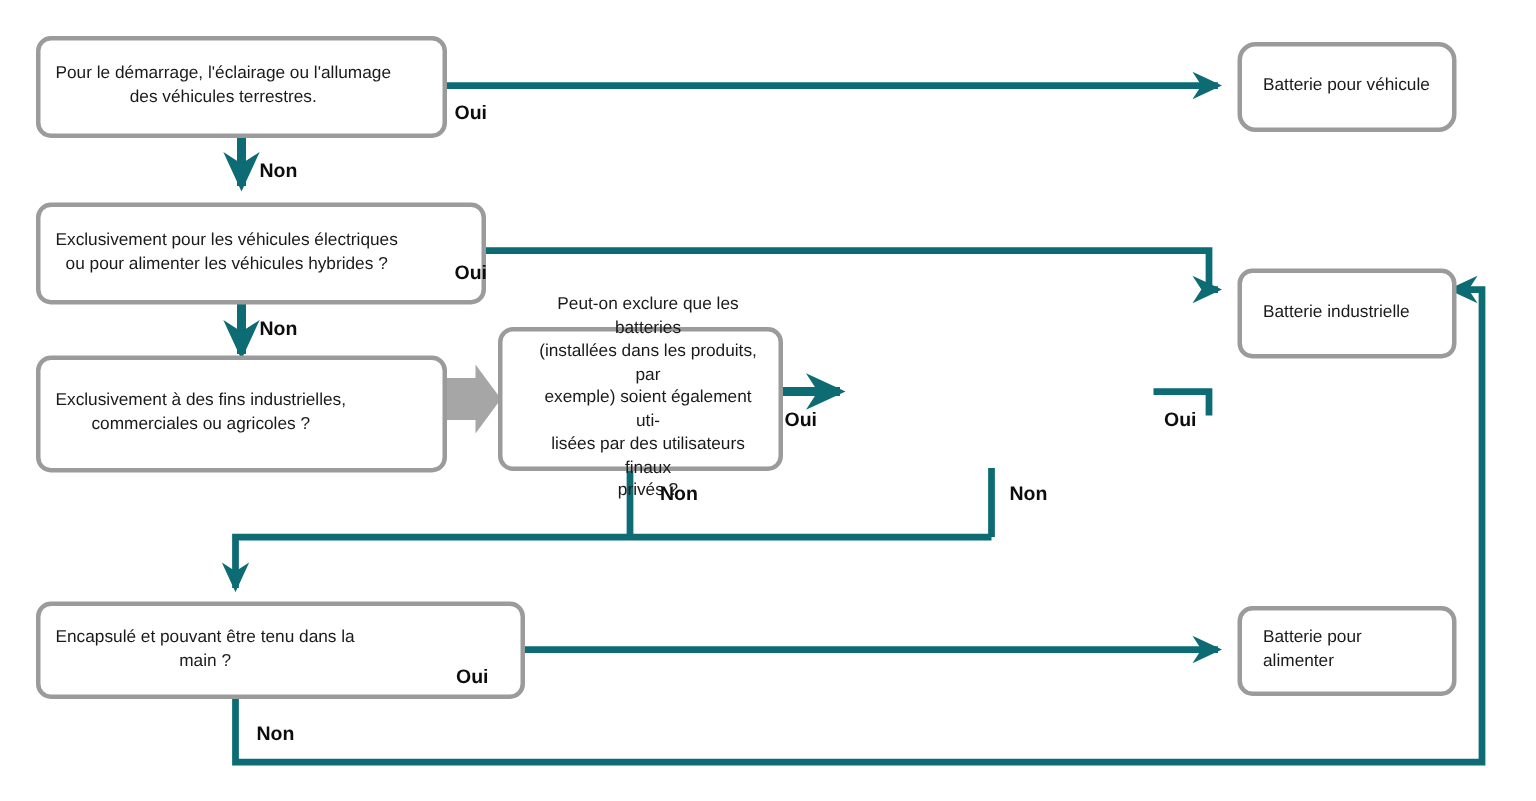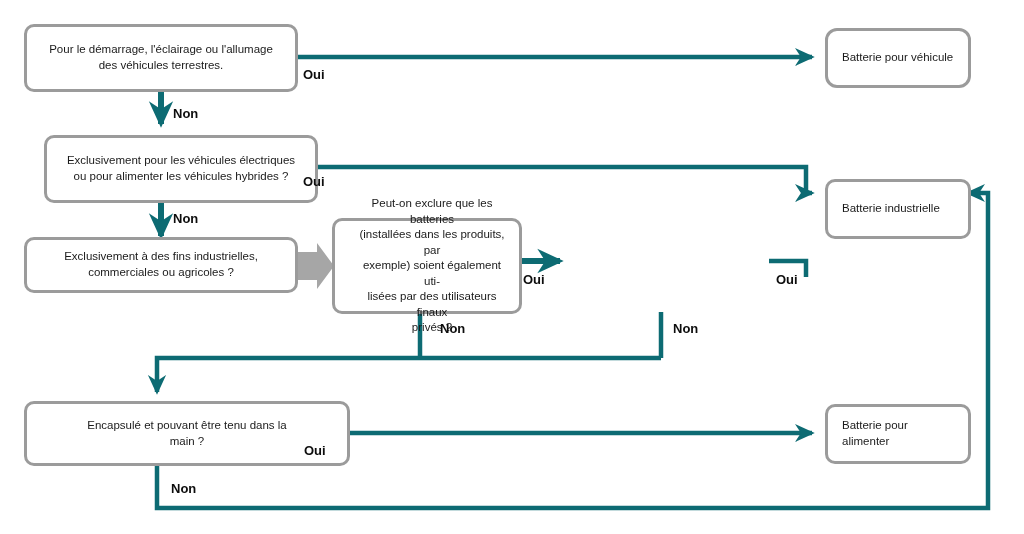--- a/index.html
+++ b/index.html
@@ -25,21 +25,20 @@
     height: 534px;
   }
   .node-box {
     position: absolute;
     box-sizing: border-box;
     border: 3px solid #9b9b9b;
     border-radius: 10px;
     background: #ffffff;
     display: flex;
     align-items: center;
-    justify-content: center;
     text-align: center;
     color: #1a1a1a;
     font-size: 11.5px;
     line-height: 1.35;
     padding: 4px 10px;
   }
   .node-box.terminal {
     justify-content: flex-start;
     text-align: left;
     padding-left: 14px;
@@ -94,26 +93,26 @@
     <path d="M 297 433 L 812 433" fill="none" stroke="#0d6b73" stroke-width="4.5" marker-end="url(#arrow-teal)"></path>
 
     <path d="M 157 466 L 157 508 L 988 508 L 988 193 L 968 193" fill="none" stroke="#0d6b73" stroke-width="4.5" marker-end="url(#arrow-teal)"></path>
   </svg>
 
   <div class="node-box" style="left:24px; top:24px; width:274px; height:68px;">
     <span class="node-label">Pour le démarrage, l'éclairage ou l'allumage
 des véhicules terrestres.</span>
   </div>
 
-  <div class="node-box" style="left:24px; top:135px; width:274px; height:68px;margin-left:20px;">
+  <div class="node-box" style="left:24px; top:135px; width:300px; height:68px;">
     <span class="node-label">Exclusivement pour les véhicules électriques
 ou pour alimenter les véhicules hybrides ?</span>
   </div>
 
-  <div class="node-box" style="left:24px; top:237px; width:274px; height:56px;">
+  <div class="node-box" style="left:24px; top:237px; width:274px; height:78px;">
     <span class="node-label">Exclusivement à des fins industrielles,
 commerciales ou agricoles ?</span>
   </div>
 
   <div class="node-box" style="left:332px; top:218px; width:190px; height:96px;padding-left:20px;">
     <span class="node-label">Peut-on exclure que les batteries
 (installées dans les produits, par
 exemple) soient également uti-
 lisées par des utilisateurs finaux
 privés ?</span>

